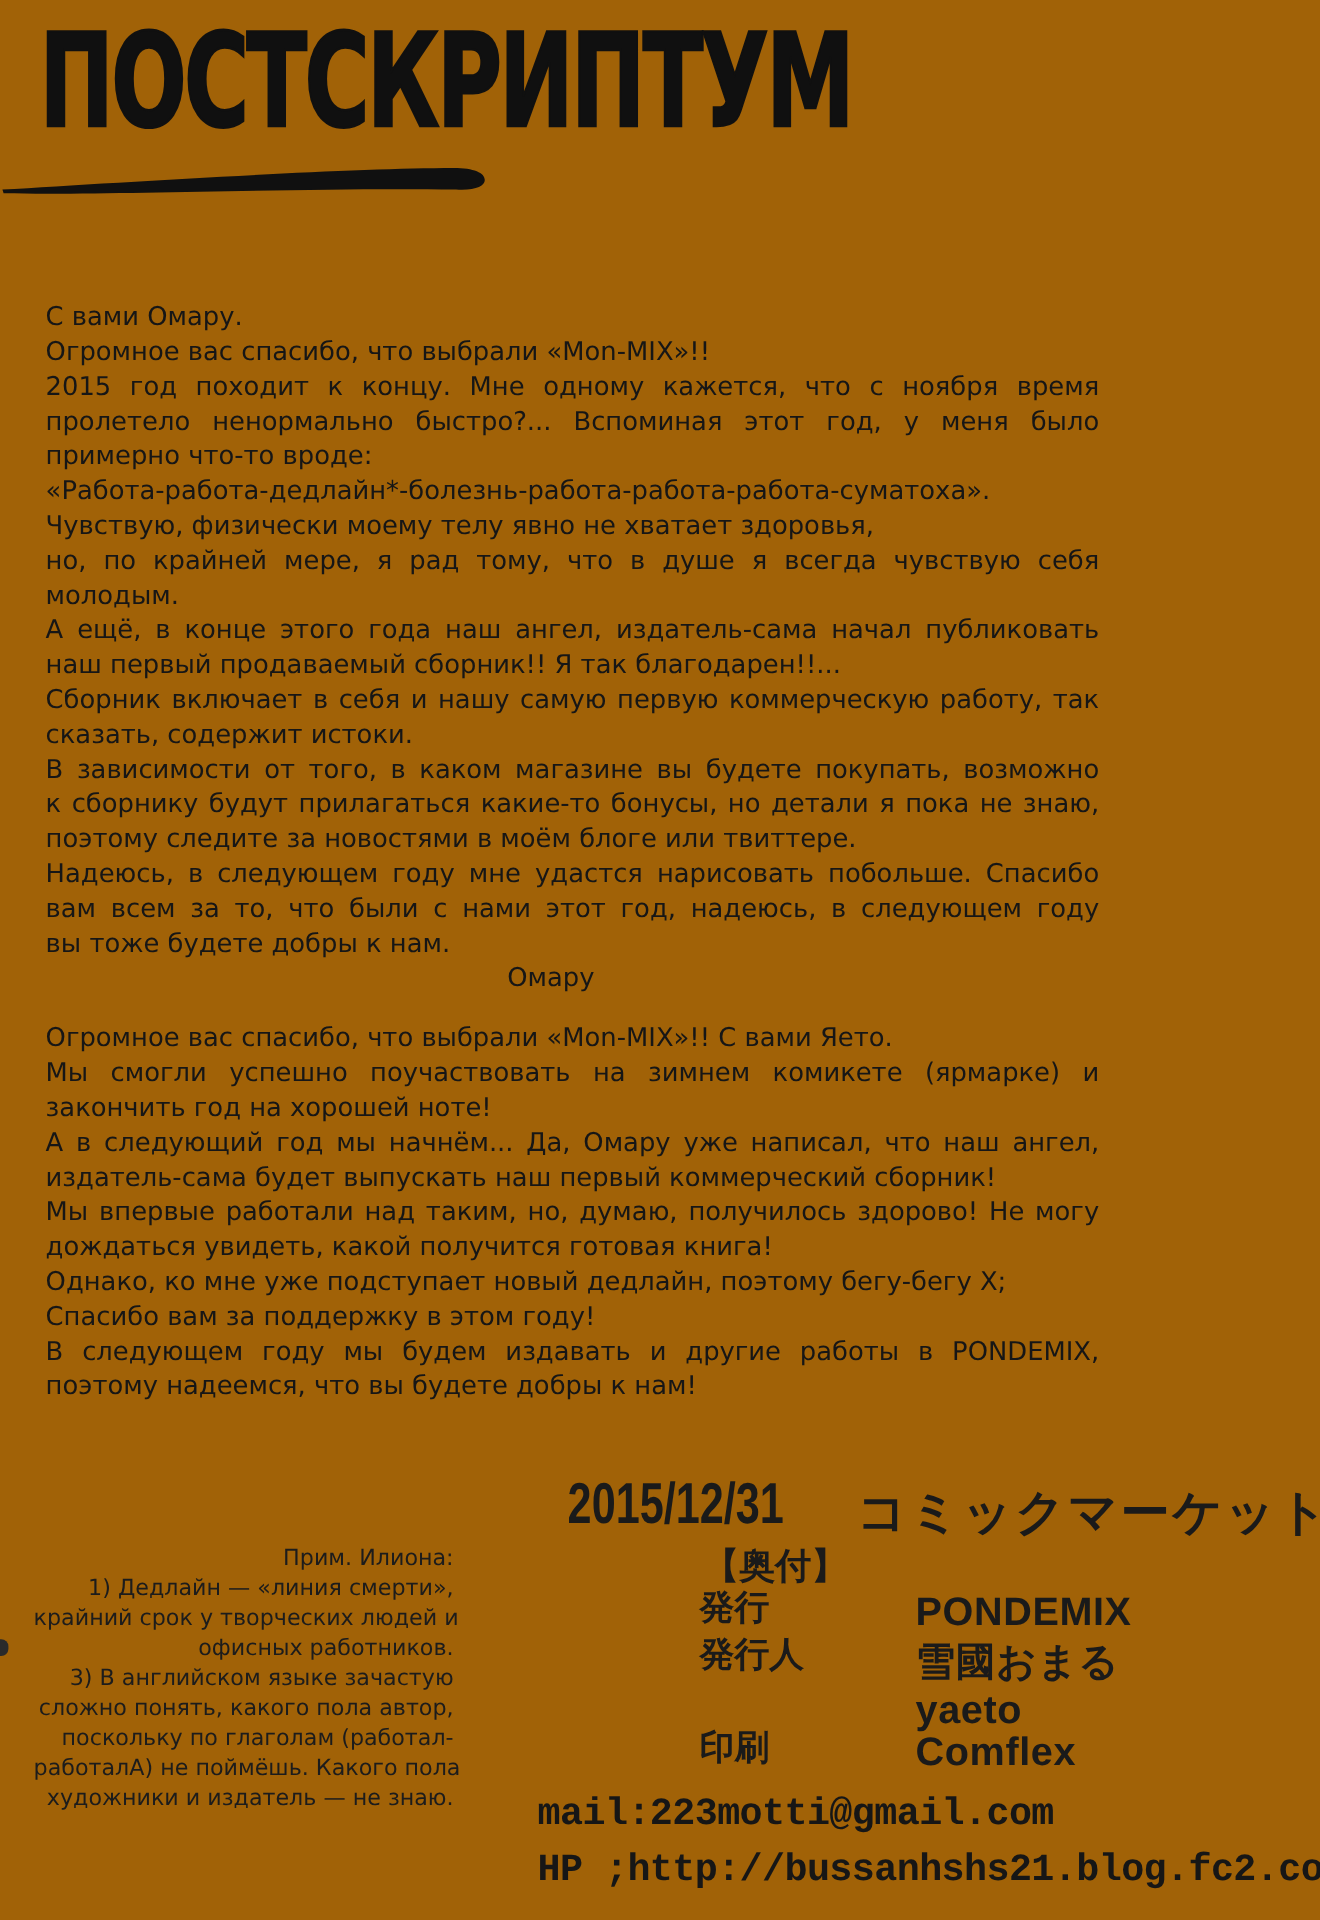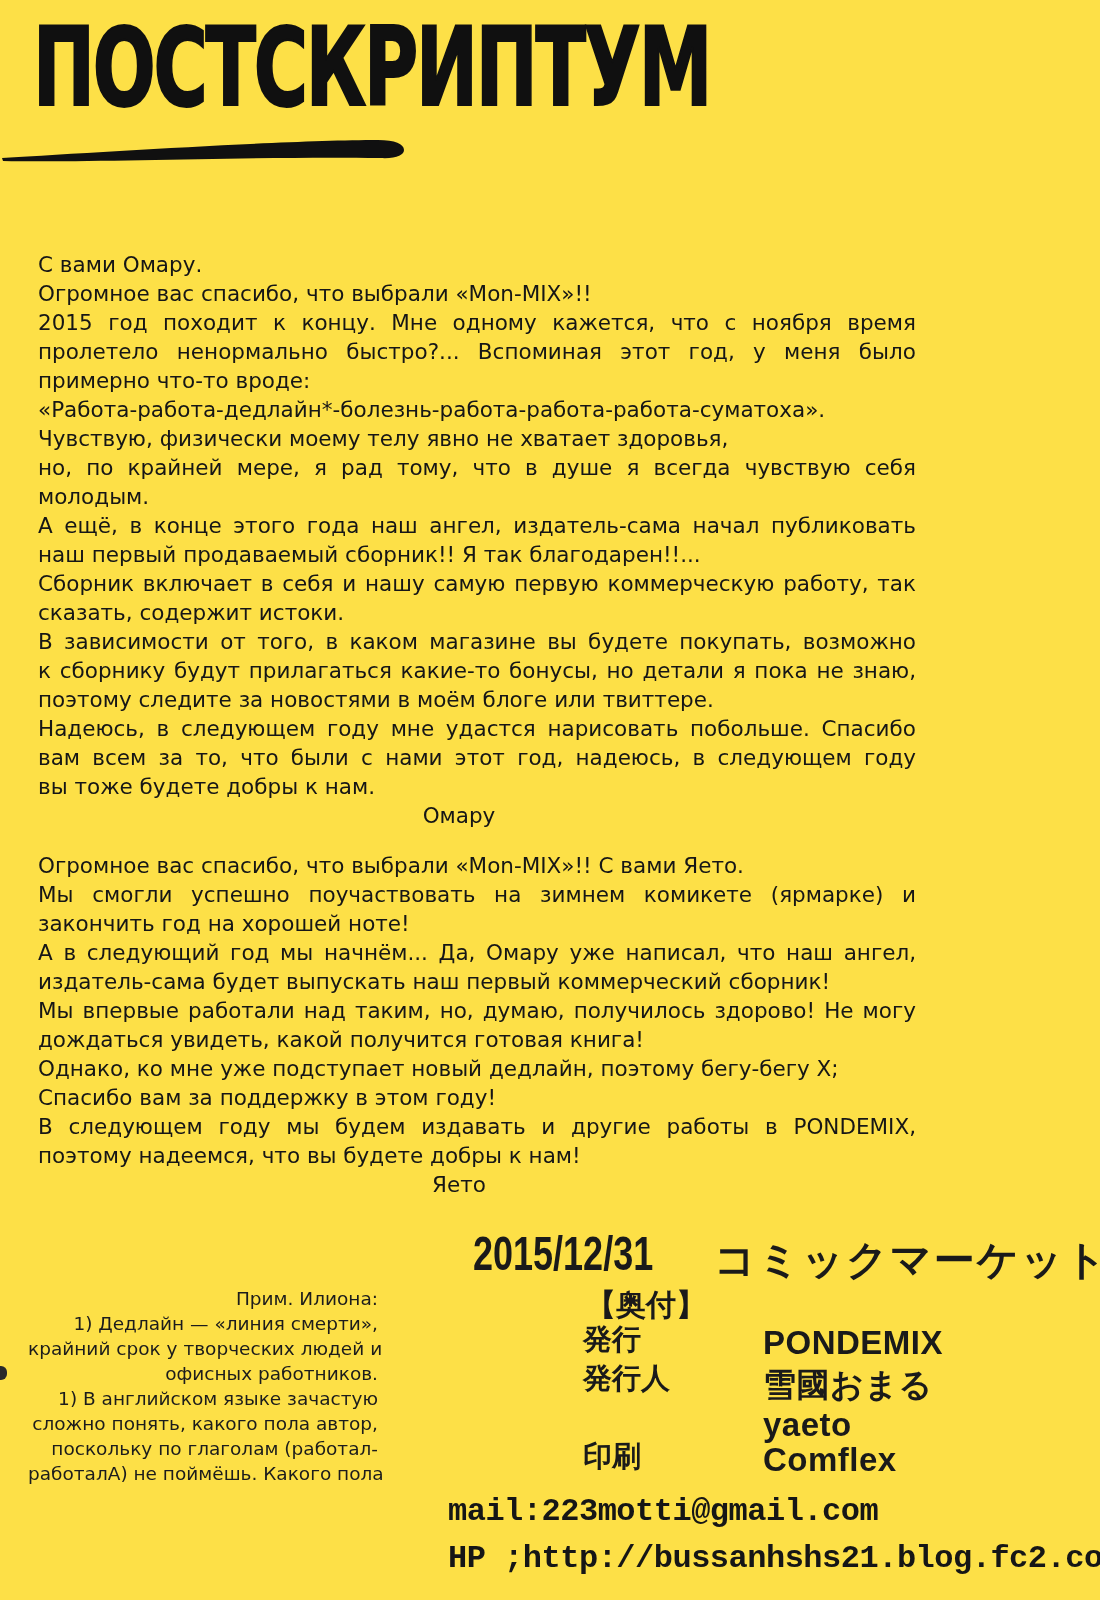--- a/index.html
+++ b/index.html
@@ -1,20 +1,20 @@
 <!DOCTYPE html>
 <html><head>
 <meta charset="utf-8">
 <style>
   html,body{margin:0;padding:0;background:#e8e8e6;}
   .page{
     position:relative;
     width:1100px;height:1600px;
     margin:0 auto;
-    background:#fde047;
+    background:#a16207;
     color:#141414;
     font-family:"DejaVu Sans",sans-serif;
     overflow:hidden;
   }
   
   .title{
     position:absolute;left:33px;top:14px;
     font-family:"DejaVu Sans",sans-serif;
     font-size:100px;font-weight:bold;line-height:1.0;
     letter-spacing:-3px;white-space:nowrap;
@@ -131,21 +131,20 @@
       <div class="bline j">Мы смогли успешно поучаствовать на зимнем комикете (ярмарке) и</div>
       <div class="bline">закончить год на хорошей ноте!</div>
       <div class="bline j">А в следующий год мы начнём... Да, Омару уже написал, что наш ангел,</div>
       <div class="bline">издатель-сама будет выпускать наш первый коммерческий сборник!</div>
       <div class="bline j">Мы впервые работали над таким, но, думаю, получилось здорово! Не могу</div>
       <div class="bline">дождаться увидеть, какой получится готовая книга!</div>
       <div class="bline">Однако, ко мне уже подступает новый дедлайн, поэтому бегу-бегу Х;</div>
       <div class="bline">Спасибо вам за поддержку в этом году!</div>
       <div class="bline j">В следующем году мы будем издавать и другие работы в PONDEMIX,</div>
       <div class="bline">поэтому надеемся, что вы будете добры к нам!</div>
-      <div class="sig-line">Яето</div>
     </div>
 
   <div class="event-date">2015/12/31</div>
   <div class="event-name">コミックマーケット89</div>
 
   <div class="colophon-heading">【奥付】</div>
 
   <div id="colophon-rows">
 
   <div class="col-row">
@@ -168,21 +167,22 @@
 
   <div class="contact" id="contact-mail">mail:223motti@gmail.com</div>
   <div class="contact" id="contact-homepage">HP ;http://bussanhshs21.blog.fc2.com/</div>
 
   <div id="translator-note">
 
   <div class="note-line">Прим. Илиона:</div>
       <div class="note-line">1) Дедлайн — «линия смерти»,</div>
       <div class="note-line">крайний срок у творческих людей и</div>
       <div class="note-line">офисных работников.</div>
-      <div class="note-line">1) В английском языке зачастую</div>
+      <div class="note-line">3) В английском языке зачастую</div>
       <div class="note-line">сложно понять, какого пола автор,</div>
       <div class="note-line">поскольку по глаголам (работал-</div>
       <div class="note-line">работалА) не поймёшь. Какого пола</div>
+      <div class="note-line">художники и издатель — не знаю.</div>
     </div>
 
   <div class="speck"></div>
 
 </div>
 
 </body></html>

